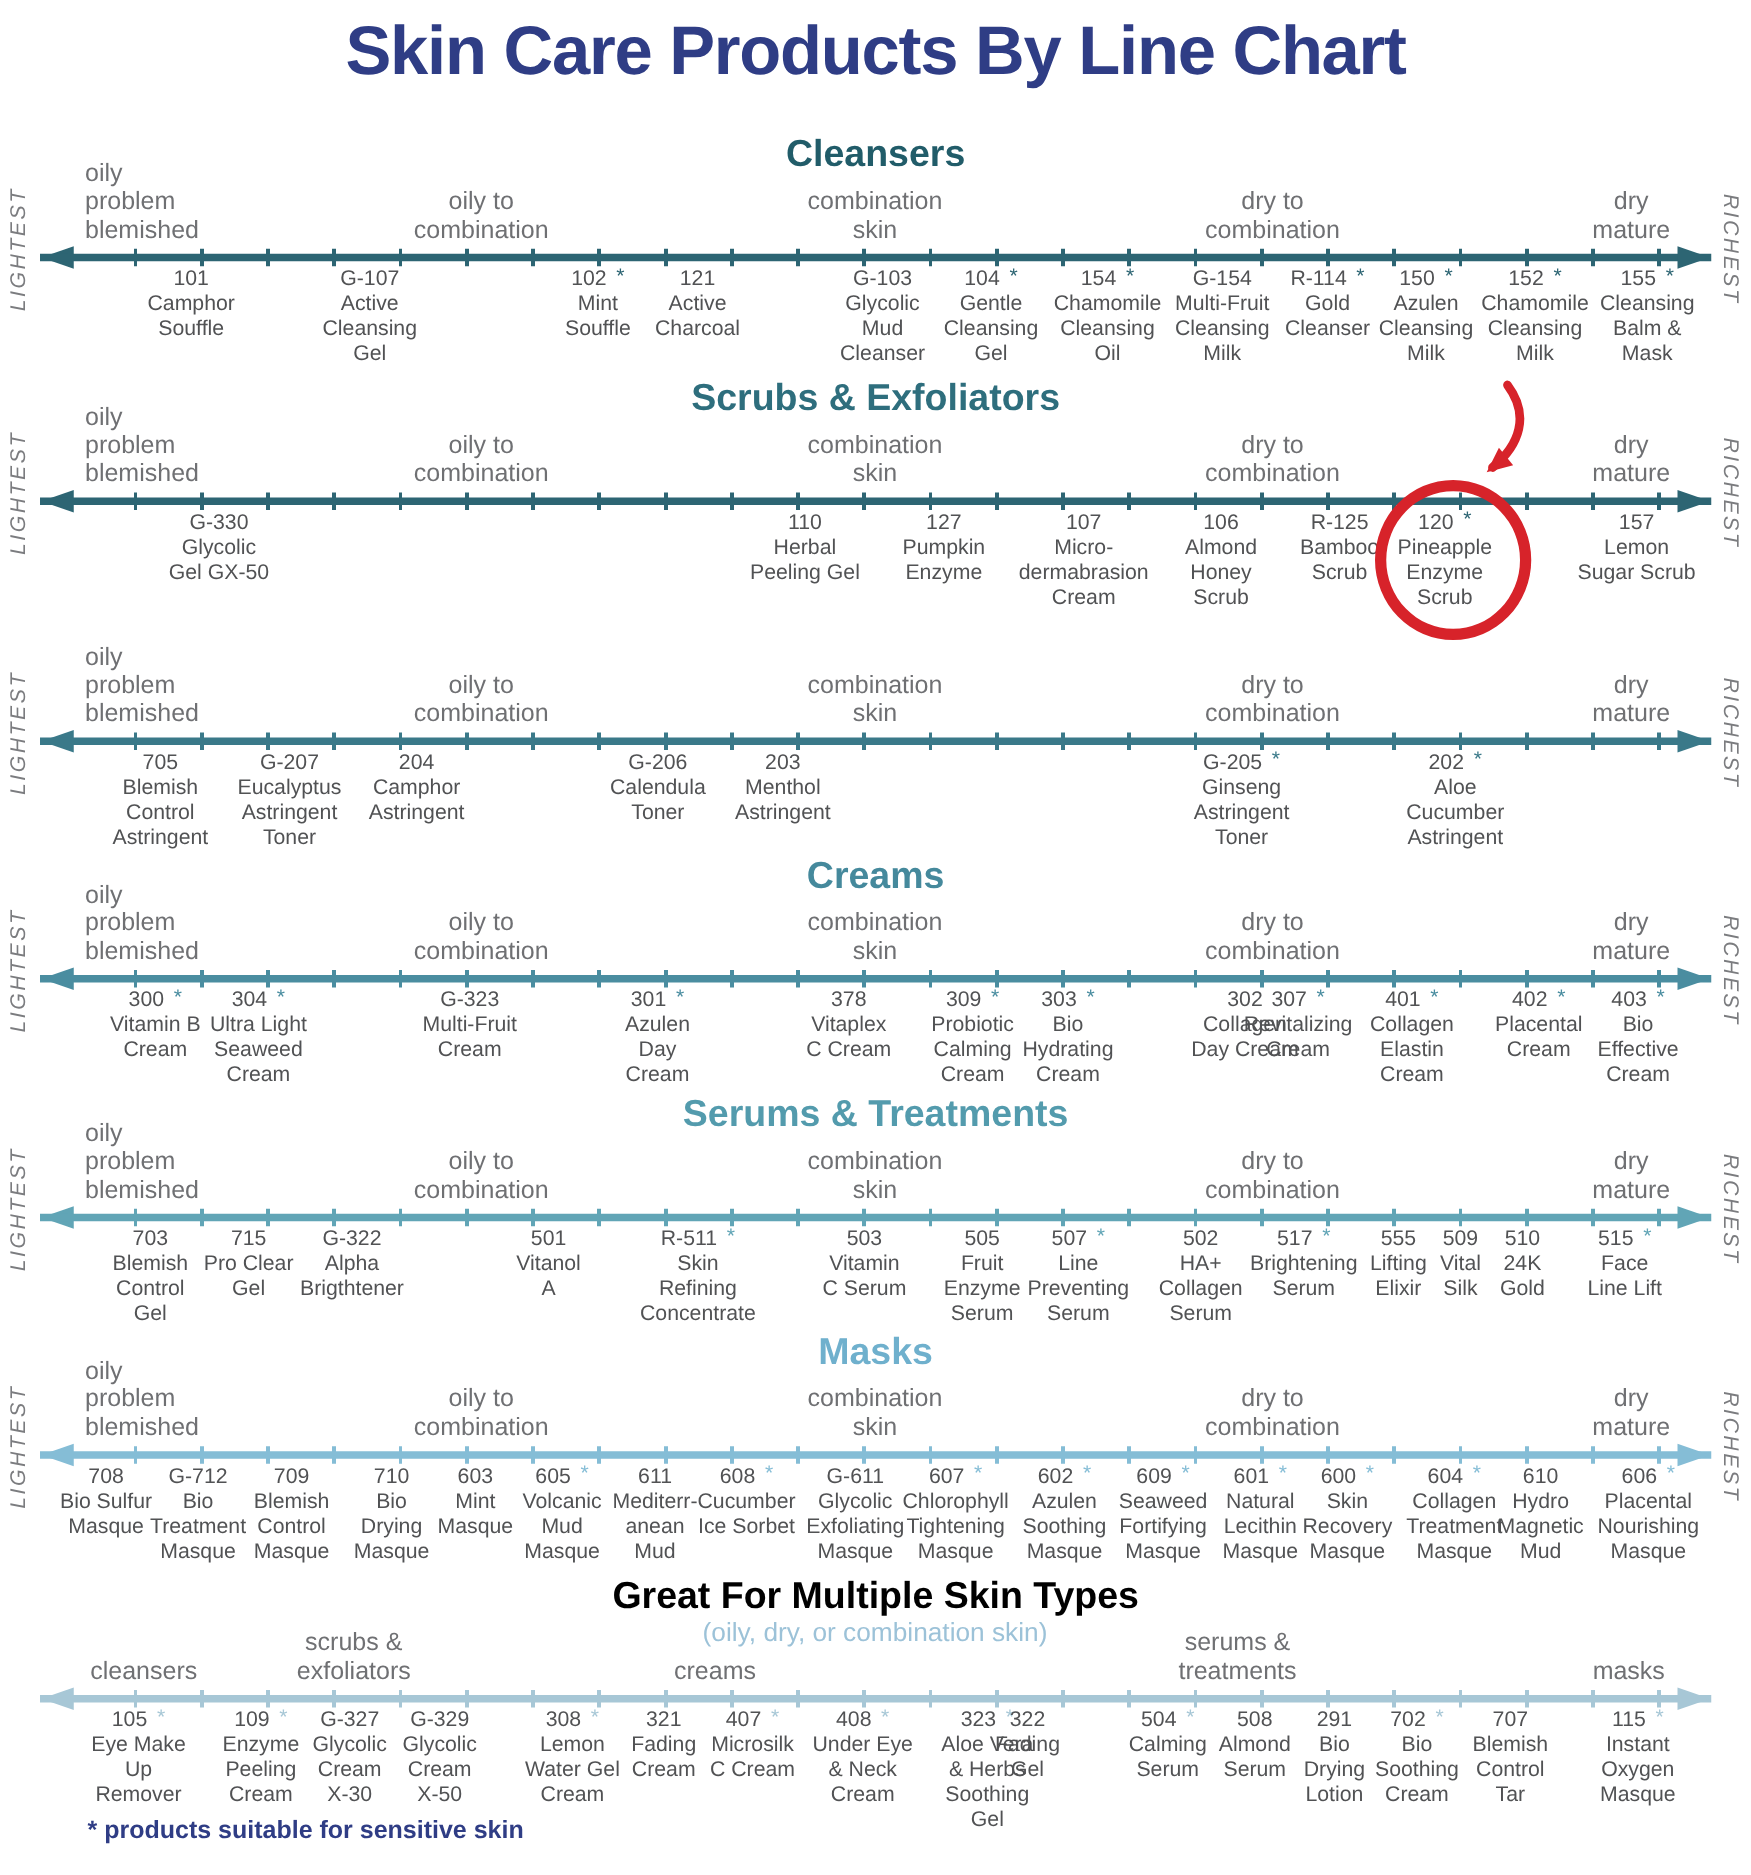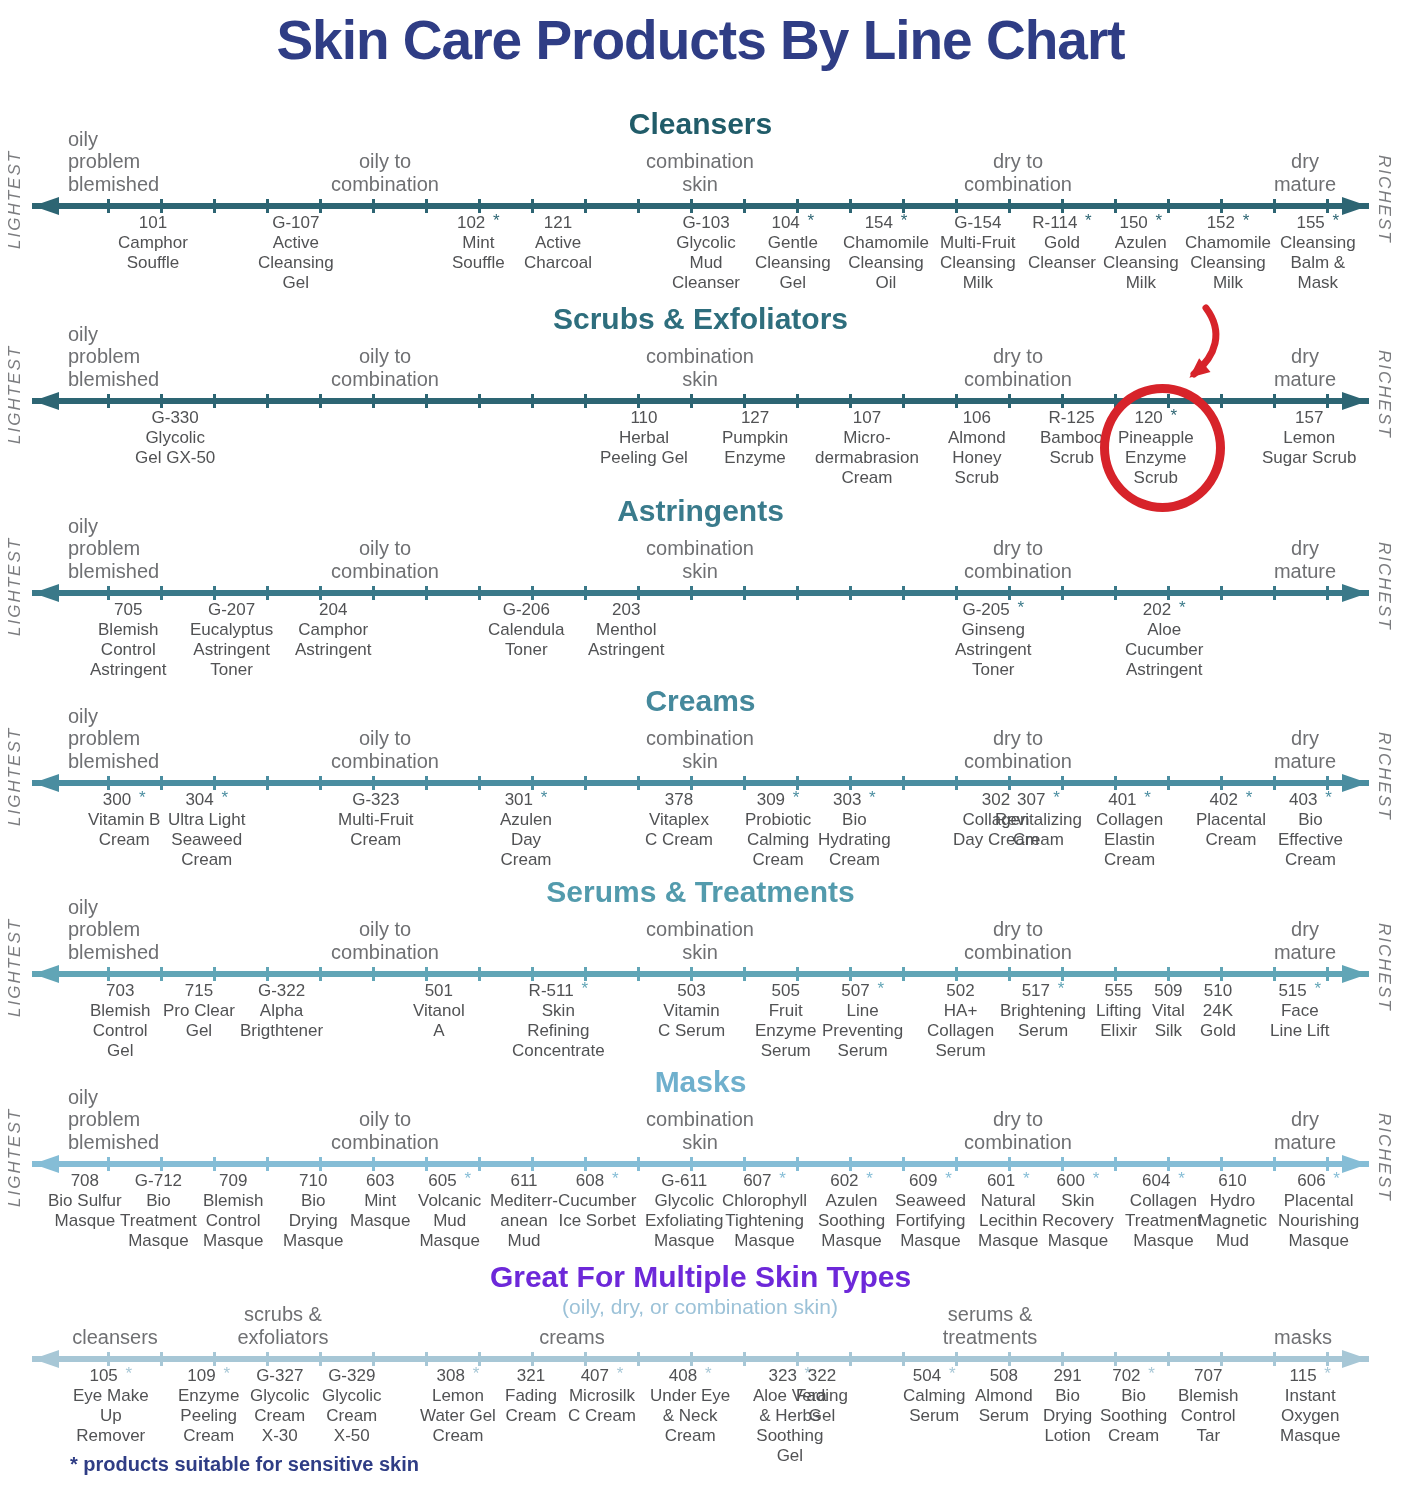--- a/index.html
+++ b/index.html
@@ -231,21 +231,20 @@
 Scrub</div>
         </div>
         <div class="prod" style="left: 1262px;">
           <div class="pnum">157</div>
           <div class="pname">Lemon
 Sugar Scrub</div>
         </div>
       </div>
     </section>
     <section class="band" style="top: 492px; --c: #3a7989;">
-      <div class="sec-title" style="color: rgb(58, 123, 140);">Astringents</div>
       <div class="cats">
         <div class="cat cat-left" style="left: 68px;">oily
 problem
 blemished</div>
         <div class="cat" style="left: 385px;">oily to
 combination</div>
         <div class="cat" style="left: 700px;">combination
 skin</div>
         <div class="cat" style="left: 1018px;">dry to
 combination</div>
@@ -606,21 +605,21 @@
         </div>
         <div class="prod" style="left: 1278px;">
           <div class="pnum">606<span class="ast"> *</span></div>
           <div class="pname">Placental
 Nourishing
 Masque</div>
         </div>
       </div>
     </section>
     <section class="band" style="top: 1258px; --c: #a7c7d6;">
-      <div class="sec-title" style="color: #6d28d9;">Great For Multiple Skin Types</div>
+      <div class="sec-title" style="color: #000000;">Great For Multiple Skin Types</div>
       <div class="sec-subtitle" style="color: rgb(156, 194, 216);">(oily, dry, or combination skin)</div>
       <div class="cats">
         <div class="cat" style="left: 115px;">cleansers</div>
         <div class="cat" style="left: 283px;">scrubs &amp;
 exfoliators</div>
         <div class="cat" style="left: 572px;">creams</div>
         <div class="cat" style="left: 990px;">serums &amp;
 treatments</div>
         <div class="cat" style="left: 1303px;">masks</div>
       </div>

